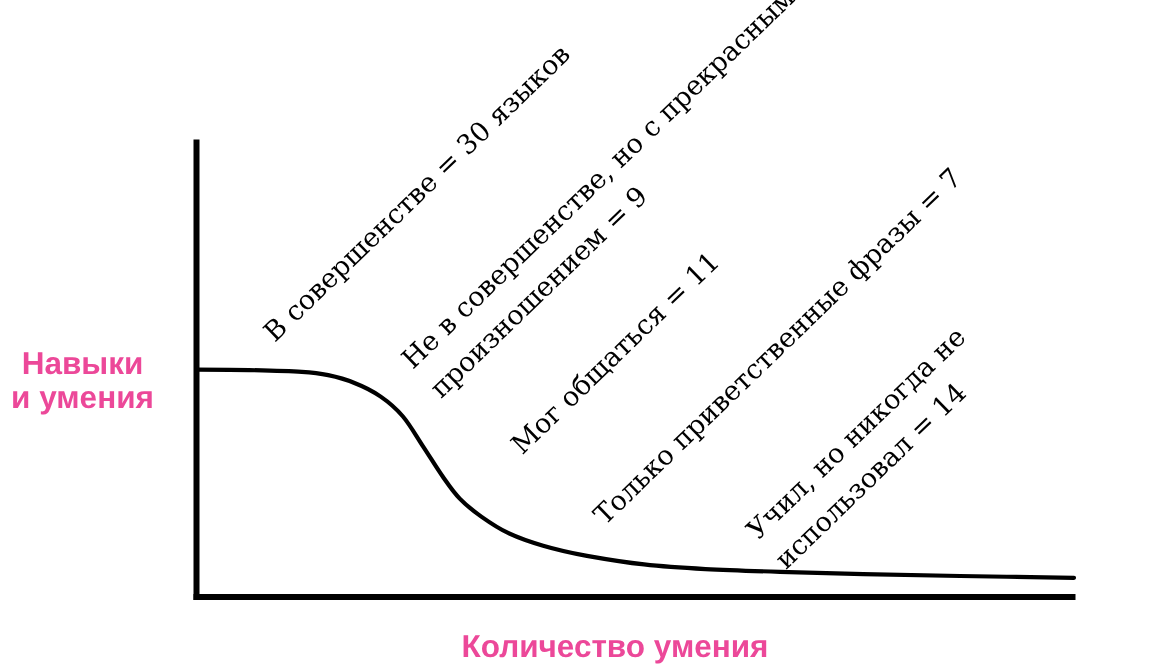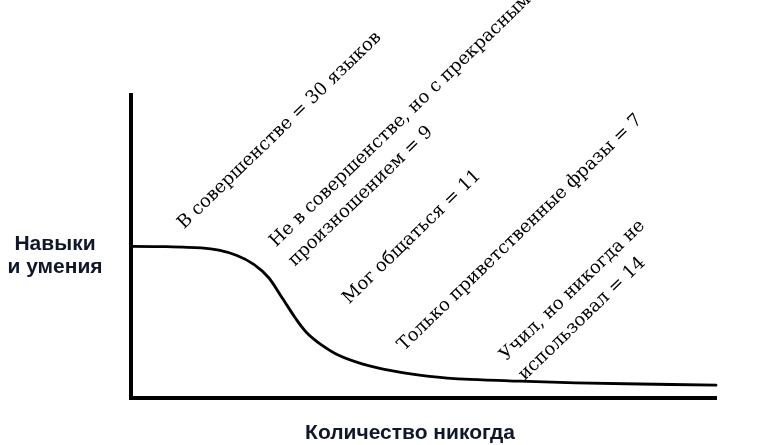--- a/index.html
+++ b/index.html
@@ -17,21 +17,21 @@
   }
   #plot-svg {
     position: absolute;
     left: 0;
     top: 0;
     width: 770px;
     height: 445px;
   }
   .axis-label {
     position: absolute;
-    color: #0f172a;
+    color: #ec4899;
     font-weight: bold;
     font-size: 21px;
     line-height: 23px;
     letter-spacing: 0px;
   }
   #y-axis-label {
     left: 0px;
     top: 231px;
     width: 110px;
     text-align: center;
@@ -67,21 +67,21 @@
 
   <svg id="plot-svg" viewBox="0 0 770 445" xmlns="http://www.w3.org/2000/svg">
     <line x1="131" y1="93" x2="131" y2="400" stroke="#000000" stroke-width="4"></line>
     <line x1="129" y1="398" x2="717" y2="398" stroke="#000000" stroke-width="4"></line>
     <path id="skill-curve" fill="none" stroke="#000000" stroke-width="2.8" stroke-linecap="round" d="M 131.0 246.4 C 136.8 246.5, 154.4 246.5, 166.1 246.7 C 177.8 247.0, 192.4 247.4, 201.2 247.9 C 210.0 248.5, 212.9 248.9, 218.8 250.1 C 224.6 251.3, 230.5 252.9, 236.3 255.3 C 242.2 257.6, 248.5 260.7, 253.8 264.4 C 259.2 268.1, 263.8 272.0, 268.5 277.5 C 273.2 283.0, 277.5 290.7, 281.9 297.4 C 286.3 304.0, 290.7 311.3, 294.8 317.2 C 298.9 323.0, 302.1 327.9, 306.5 332.4 C 310.9 337.0, 315.8 340.8, 321.1 344.6 C 326.5 348.4, 331.8 352.1, 338.7 355.3 C 345.5 358.5, 353.3 361.3, 362.1 363.8 C 370.9 366.4, 380.1 368.5, 391.3 370.6 C 402.5 372.6, 416.2 374.9, 429.4 376.3 C 442.5 377.8, 455.2 378.6, 470.3 379.4 C 485.4 380.2, 502.5 380.7, 520.0 381.2 C 537.6 381.8, 555.6 382.3, 575.6 382.8 C 595.6 383.2, 616.6 383.6, 640.0 384.0 C 663.4 384.4, 703.3 385.0, 716.0 385.2"></path>
   </svg>
 
   <div id="y-axis-label" class="axis-label">Навыки
 и умения</div>
 
-  <div id="x-axis-label" class="axis-label">Количество никогда</div>
+  <div id="x-axis-label" class="axis-label">Количество умения</div>
 
   <div class="annot annot-1">В совершенстве = 30 языков</div>
 
   <div class="annot annot-2">Не в совершенстве, но с прекрасным
 произношением = 9</div>
 
   <div class="annot annot-3">Мог общаться = 11</div>
 
   <div class="annot annot-4">Только приветственные фразы = 7</div>
 

